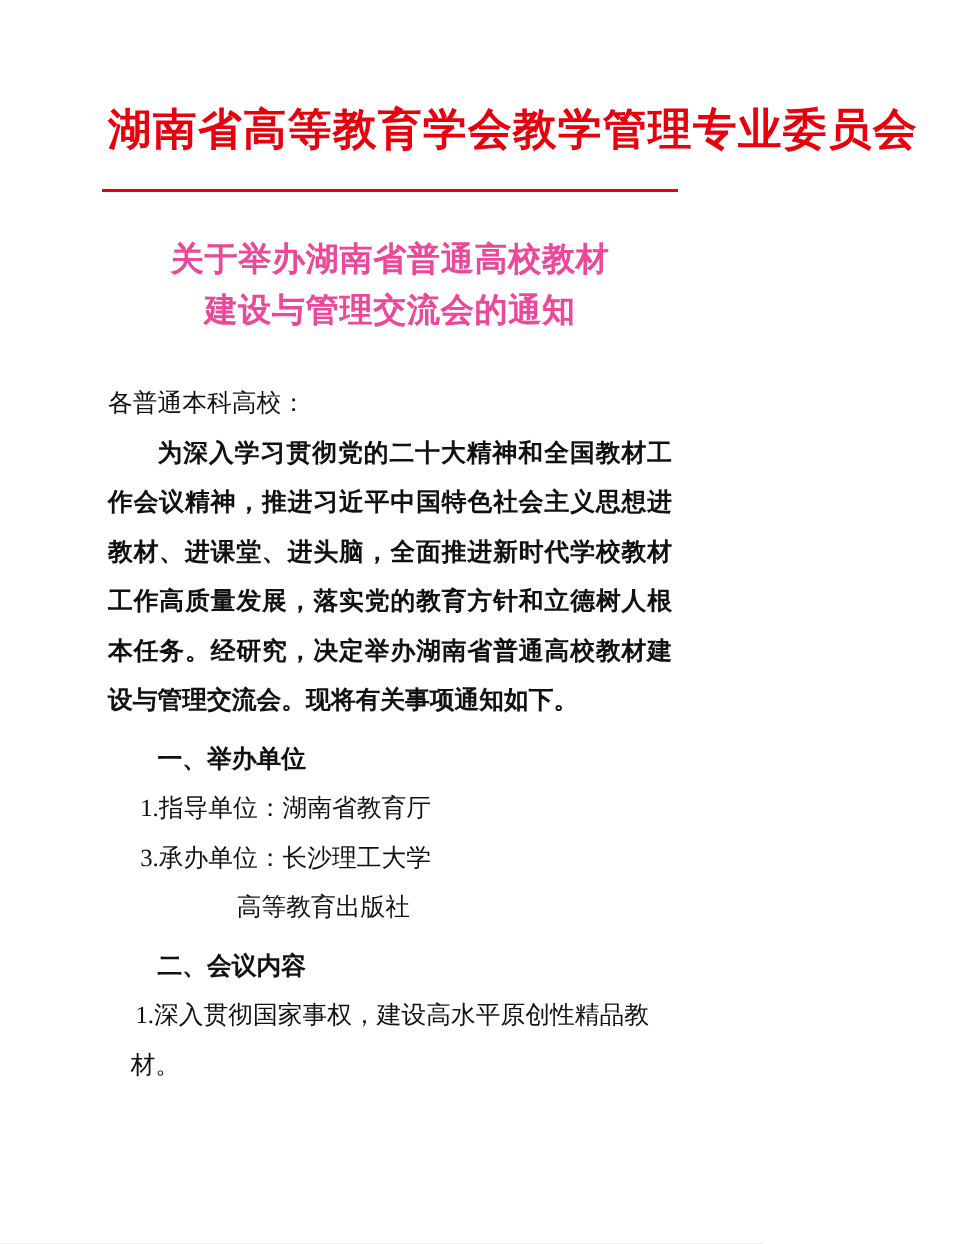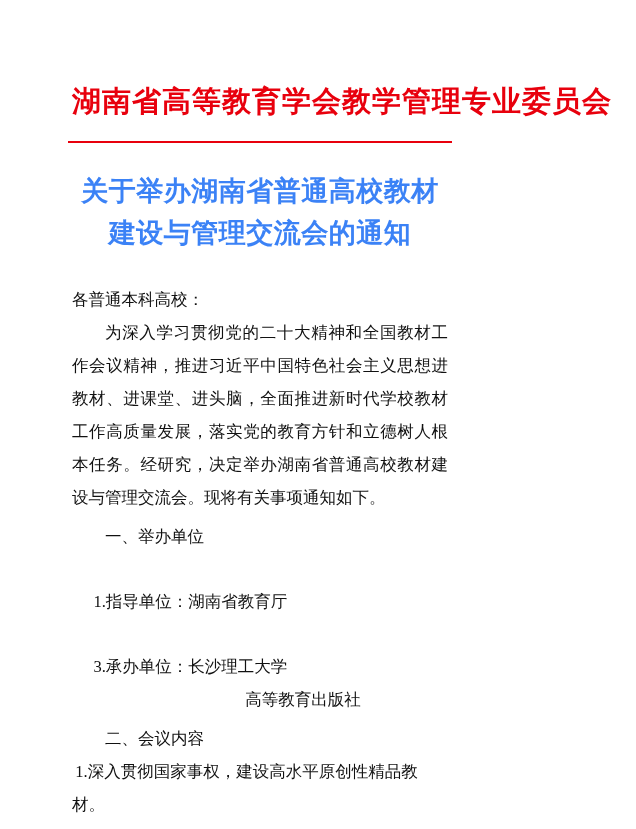--- a/index.html
+++ b/index.html
@@ -14,21 +14,21 @@
     position: relative;
     width: 636px;
     height: 829px;
     background: #ffffff;
     overflow: hidden;
     box-sizing: border-box;
   }
   .doc-inner {
     position: absolute;
     left: 0;
-    top: 15px;
+    top: 0;
     width: 520px;
     padding: 0 72px;
     box-sizing: border-box;
   }
   .masthead {
     text-align: center;
     color: #e8000d;
     font-family: "DejaVu Serif", "Liberation Serif", serif;
     font-weight: bold;
     font-size: 29px;
@@ -39,57 +39,57 @@
   }
   .red-rule {
     height: 2px;
     background: #e8000d;
     margin-top: 22px;
     margin-left: -4px;
     margin-right: -4px;
   }
   .doc-title {
     text-align: center;
-    font-size: 27px;
+    font-size: 22px;
     font-weight: bold;
-    color: #3b82f6;
+    color: #ec4899;
     line-height: 1.55;
     margin-top: 28px;
     letter-spacing: 0.5px;
   }
   .body-block {
     margin-top: 28px;
     font-size: 16.5px;
     color: #111;
     line-height: 2.0;
   }
   .addressee {
     text-align: left;
     margin-top: 24px;
   }
   .para {
     text-align: justify;
     text-justify: inter-ideograph;
     text-indent: 2em;
+    font-weight: bold;
   }
   .section-head {
-    font-weight: normal;
+    font-weight: bold;
     text-indent: 2em;
     margin-top: 6px;
   }
   .list-line {
     text-indent: 1.3em;
-    margin-top: 32px;
   }
   .list-line-sub {
     text-indent: 5.2em;
-    text-align: center;
   }
   .sec2-line {
     text-indent: 0.2em;
+    margin-left: 15px;
   }
 </style>
 </head>
 <body>
 
 <div class="page">
   <div class="doc-inner">
 
     <div class="masthead">湖南省高等教育学会教学管理专业委员会</div>
 

